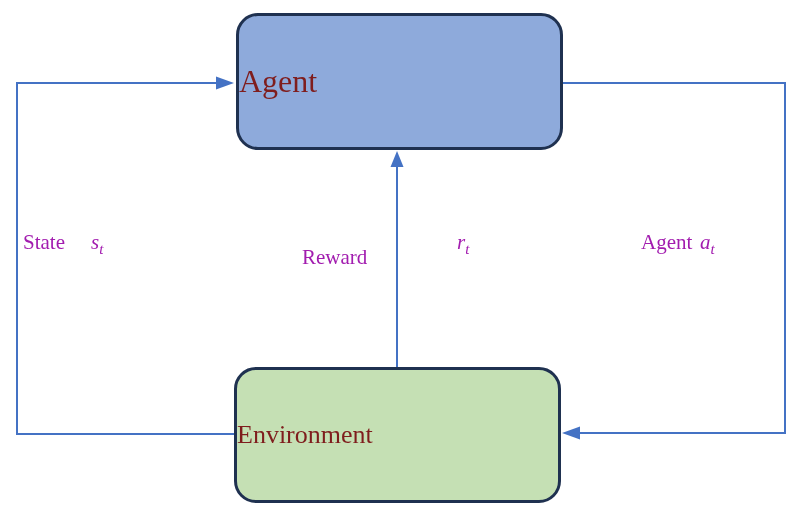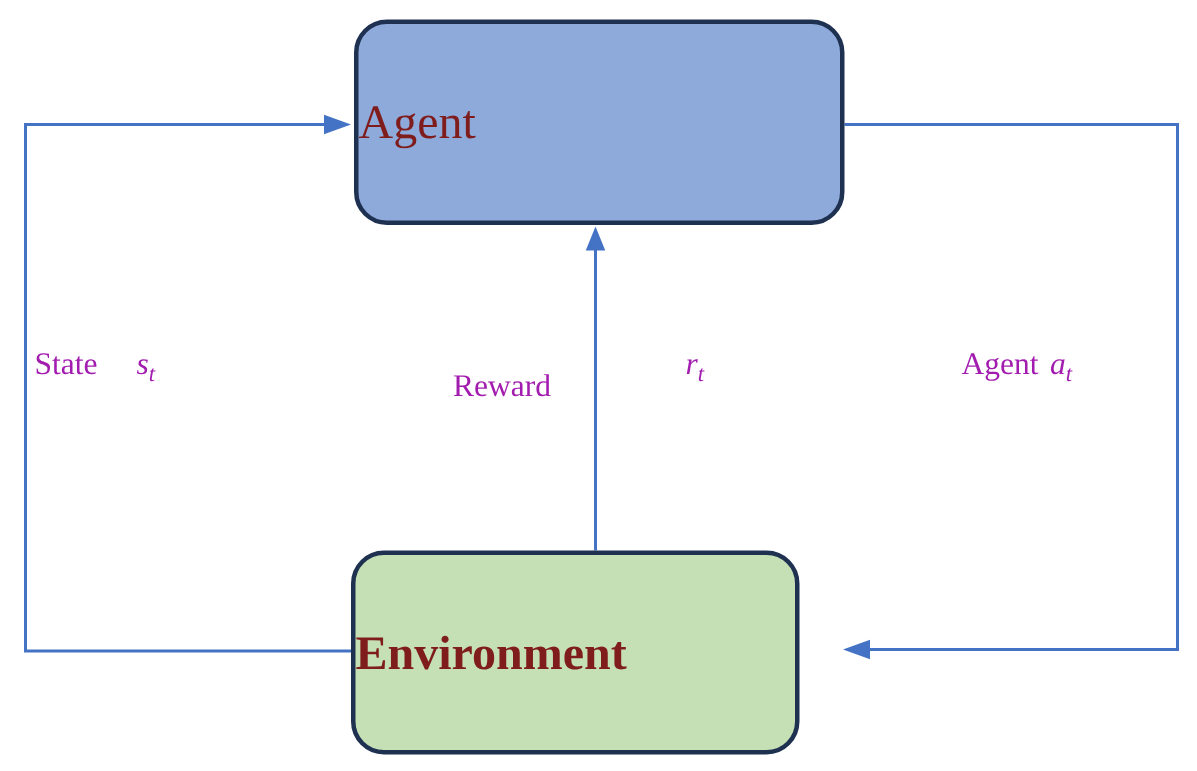--- a/index.html
+++ b/index.html
@@ -27,24 +27,23 @@
     color: #7f1d1d;
   }
   .node-agent {
     left: 236px; top: 13px;
     width: 327px; height: 137px;
     background: #8EAADB;
     font-size: 32px;
   }
   .node-environment {
     left: 234px; top: 367px;
-    width: 299px; height: 136px;
+    width: 327px; height: 136px;
     background: #C5E0B4;
-    font-size: 32px;
-    font-weight: bold;
+    font-size: 26px;
   }
   .edge-label {
     position: absolute;
     font-size: 21px;
     color: #a21caf;
     white-space: nowrap;
     line-height: 1.15;
   }
   .math-var { font-style: italic; text-align: right; }
   .math-var sub { font-style: italic; font-size: 0.72em; line-height: 0; }

